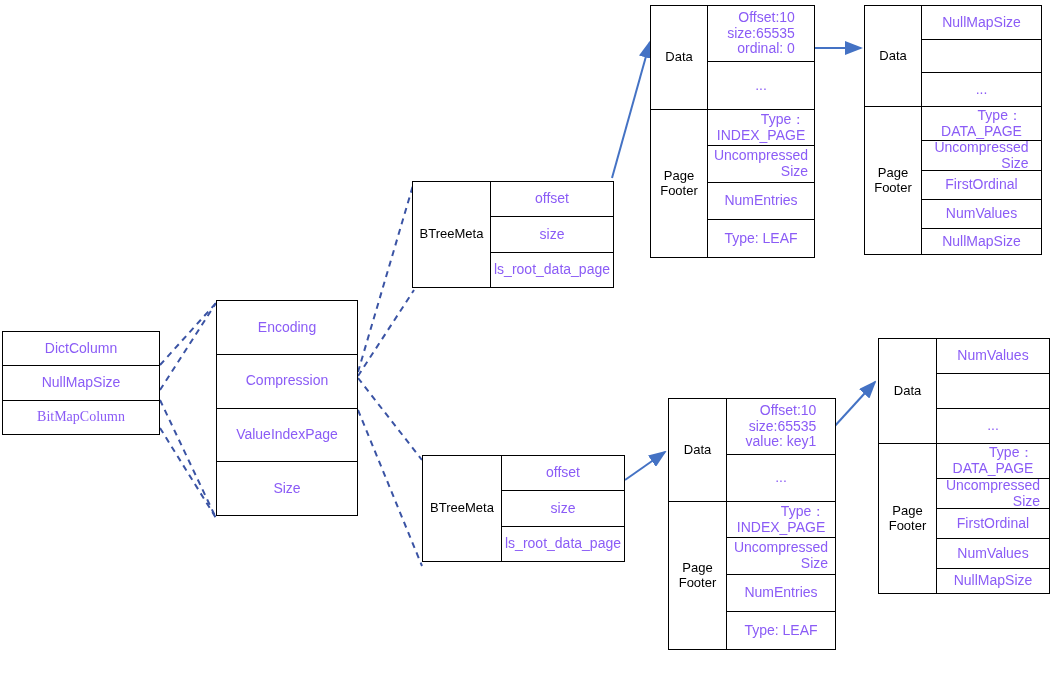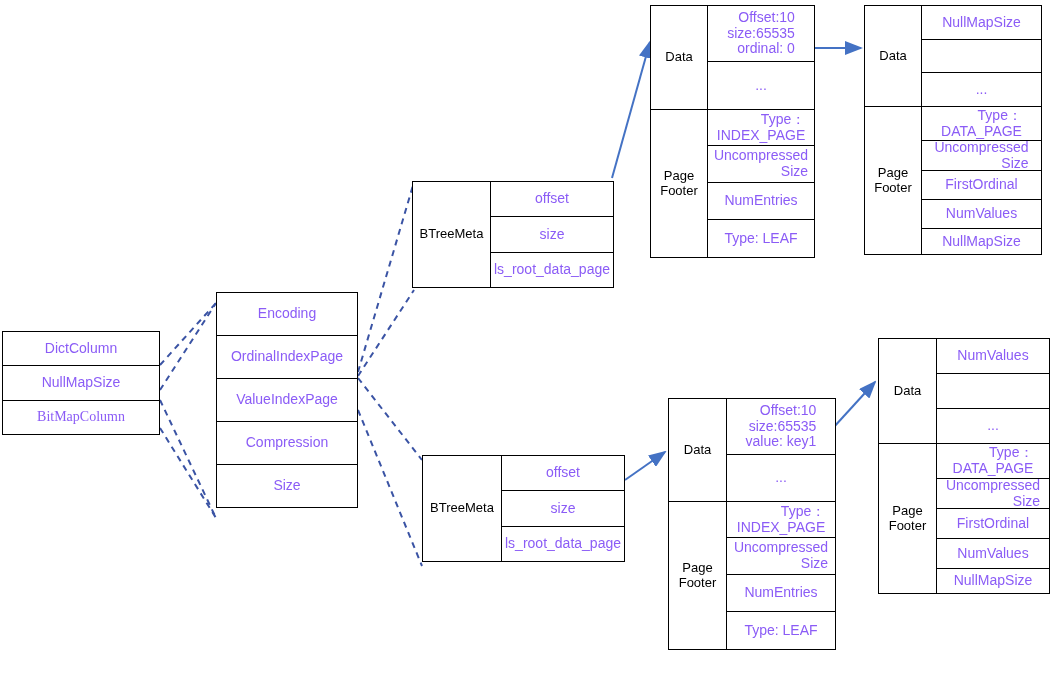--- a/index.html
+++ b/index.html
@@ -110,25 +110,24 @@
       <path d="M 833 428 L 875 382" marker-end="url(#arrowhead)"></path>
     </g>
   </svg>
 
   <div class="box col vstack" style="left:2px; top:331px; width:158px; height:104px;">
     <div class="cell" style="flex:1 1 0;">DictColumn</div>
     <div class="cell" style="flex:1 1 0;">NullMapSize</div>
     <div class="cell" style="flex:1 1 0;font-family:Liberation Serif, serif;">BitMapColumn</div>
   </div>
 
-  <div class="box col vstack" style="left:216px; top:292px; width:142px; height:216px;">
+  <div class="box col vstack" style="left:216px; top:300px; width:142px; height:216px;">
     <div class="cell" style="flex:1 1 0;">Encoding</div>
-    <div class="cell" style="flex:1 1 0;">OrdinalIndexPage</div>
+    <div class="cell" style="flex:1 1 0;">Compression</div>
     <div class="cell" style="flex:1 1 0;">ValueIndexPage</div>
-    <div class="cell" style="flex:1 1 0;">Compression</div>
     <div class="cell" style="flex:1 1 0;">Size</div>
   </div>
 
   <div class="box" style="left:412px; top:181px; width:202px; height:107px;">
     <div class="sidelabel divider-right" style="width:79px;">BTreeMeta</div>
     <div class="col vstack" style="flex:1 1 auto;">
       <div class="cell" style="flex:1 1 0;">offset</div>
       <div class="cell" style="flex:1 1 0;">size</div>
       <div class="cell" style="flex:1 1 0;">ls_root_data_page</div>
     </div>

